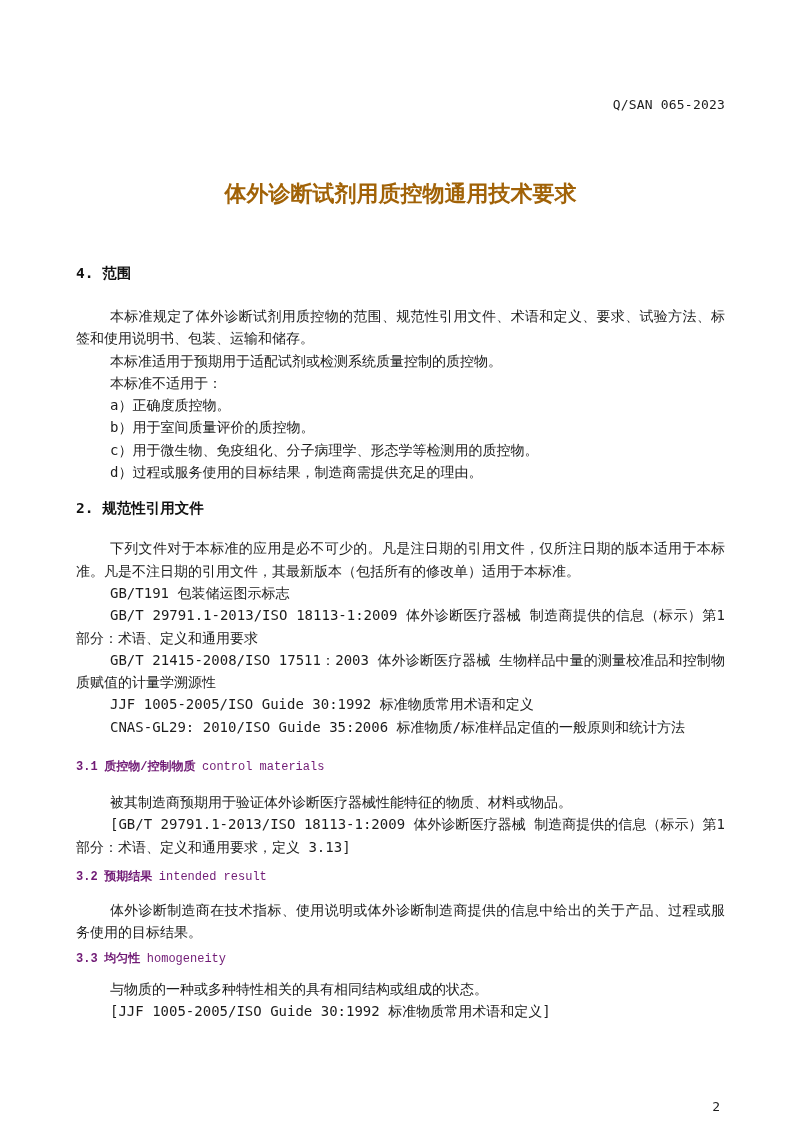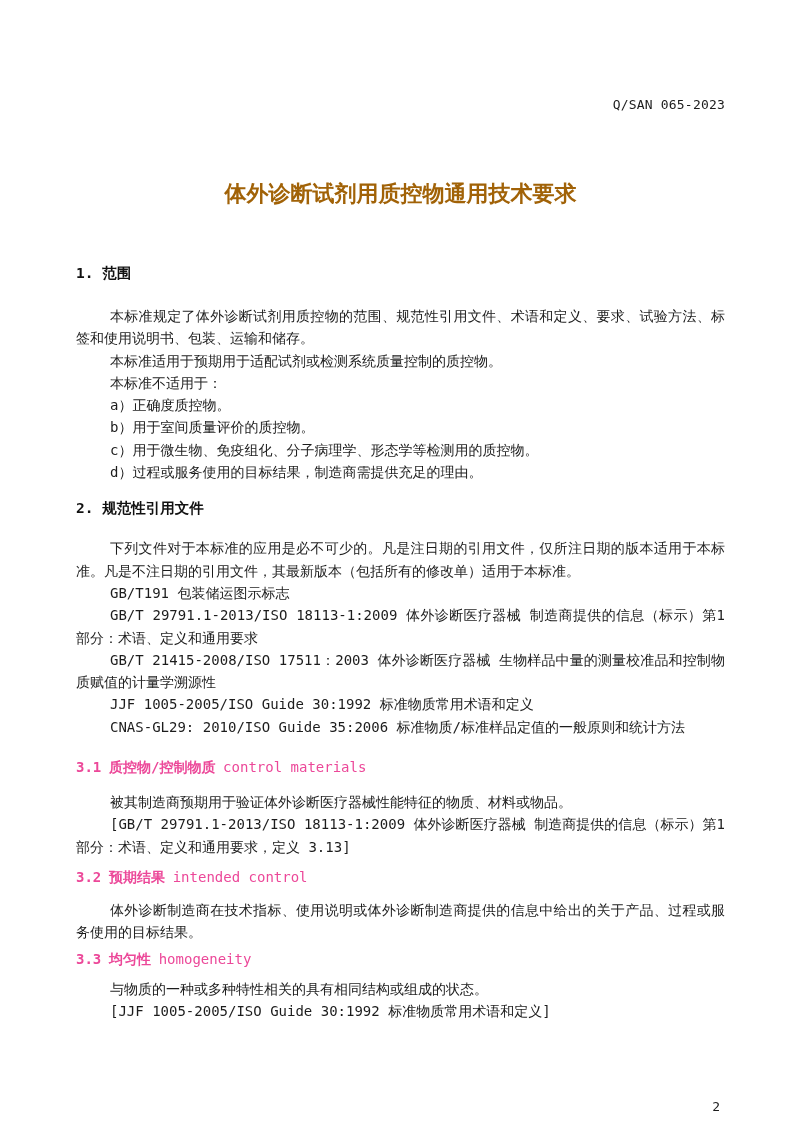--- a/index.html
+++ b/index.html
@@ -44,25 +44,26 @@
   }
   h2.sec-h.s1 { margin: 53px 0 21px; }
   h2.sec-h.s2 { margin: 14px 0 18px; }
   h2.sec-h.s3 { margin: 12px 0 0; }
   p.body {
     margin: 0;
     text-indent: 34px;
     text-align: justify;
   }
   h3.term-h {
-    font-size: 14px;
+    font-size: 12px;
     line-height: 22px;
     font-weight: bold;
-    color: #ec4899;
+    color: #701a75;
     margin: 8px 0 12px;
+    font-family: Liberation Mono, monospace;
   }
   .term-31 h3.term-h { margin-top: 18px; margin-bottom: 13px; }
   .term-32 h3.term-h { margin-top: 8px; margin-bottom: 11px; }
   .term-33 h3.term-h { margin-top: 4px; margin-bottom: 8px; }
   h3.term-h .t-en {
     font-weight: normal;
   }
   h3.term-h span + span { margin-left: 0.55em; }
   .page-number {
     position: absolute;
@@ -76,21 +77,21 @@
 </head>
 <body>
 
 <div class="page">
 
   <div class="doc-code">Q/SAN 065-2023</div>
 
   <div class="title">体外诊断试剂用质控物通用技术要求</div>
 
   <section>
-    <h2 class="sec-h s1">1. 范围</h2>
+    <h2 class="sec-h s1">4. 范围</h2>
     <p class="body">本标准规定了体外诊断试剂用质控物的范围、规范性引用文件、术语和定义、要求、试验方法、标签和使用说明书、包装、运输和储存。</p>
     <p class="body">本标准适用于预期用于适配试剂或检测系统质量控制的质控物。</p>
     <p class="body">本标准不适用于：</p>
     <p class="body">a）正确度质控物。</p>
     <p class="body">b）用于室间质量评价的质控物。</p>
     <p class="body">c）用于微生物、免疫组化、分子病理学、形态学等检测用的质控物。</p>
     <p class="body">d）过程或服务使用的目标结果，制造商需提供充足的理由。</p>
   </section>
 
   <section>
@@ -105,21 +106,21 @@
 
   <section>
 
     <div class="term term-31">
       <h3 class="term-h"><span class="t-num">3.1</span><span class="t-cn">质控物/控制物质</span><span class="t-en">control materials</span></h3>
       <p class="body">被其制造商预期用于验证体外诊断医疗器械性能特征的物质、材料或物品。</p>
       <p class="body">[GB/T 29791.1-2013/ISO 18113-1:2009 体外诊断医疗器械 制造商提供的信息（标示）第1部分：术语、定义和通用要求，定义 3.13]</p>
     </div>
 
     <div class="term term-32">
-      <h3 class="term-h"><span class="t-num">3.2</span><span class="t-cn">预期结果</span><span class="t-en">intended control</span></h3>
+      <h3 class="term-h"><span class="t-num">3.2</span><span class="t-cn">预期结果</span><span class="t-en">intended result</span></h3>
       <p class="body">体外诊断制造商在技术指标、使用说明或体外诊断制造商提供的信息中给出的关于产品、过程或服务使用的目标结果。</p>
     </div>
 
     <div class="term term-33">
       <h3 class="term-h"><span class="t-num">3.3</span><span class="t-cn">均匀性</span><span class="t-en">homogeneity</span></h3>
       <p class="body">与物质的一种或多种特性相关的具有相同结构或组成的状态。</p>
       <p class="body">[JJF 1005-2005/ISO Guide 30:1992 标准物质常用术语和定义]</p>
     </div>
   </section>
 

